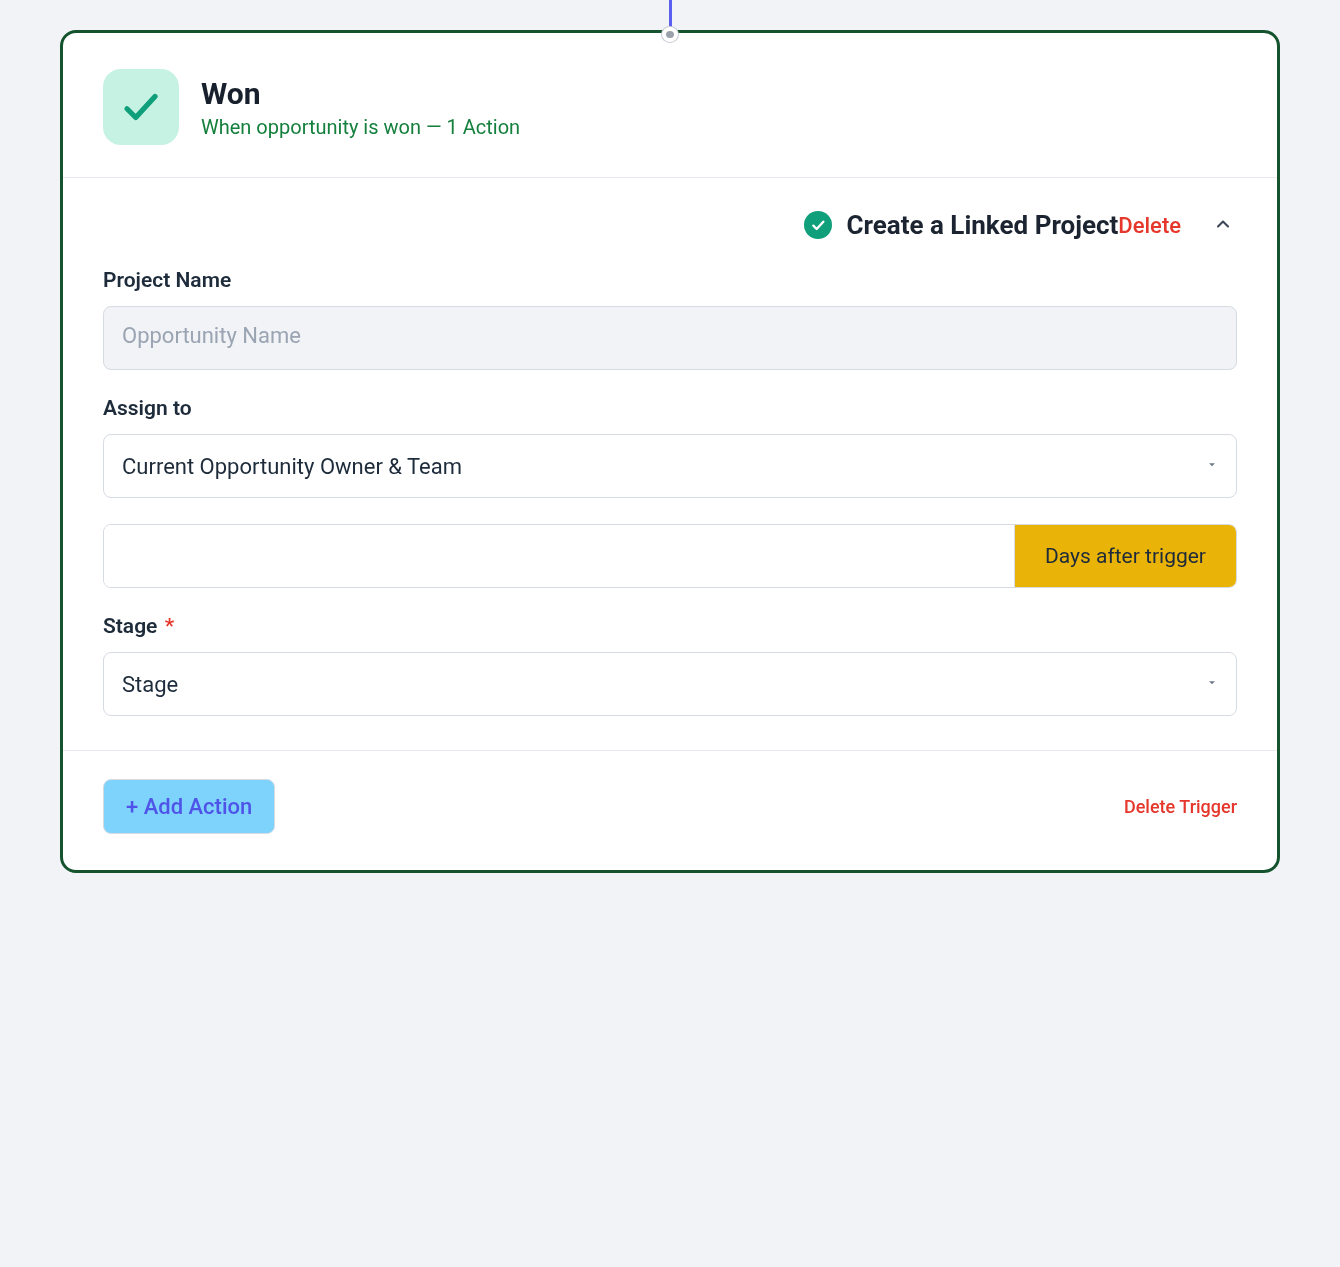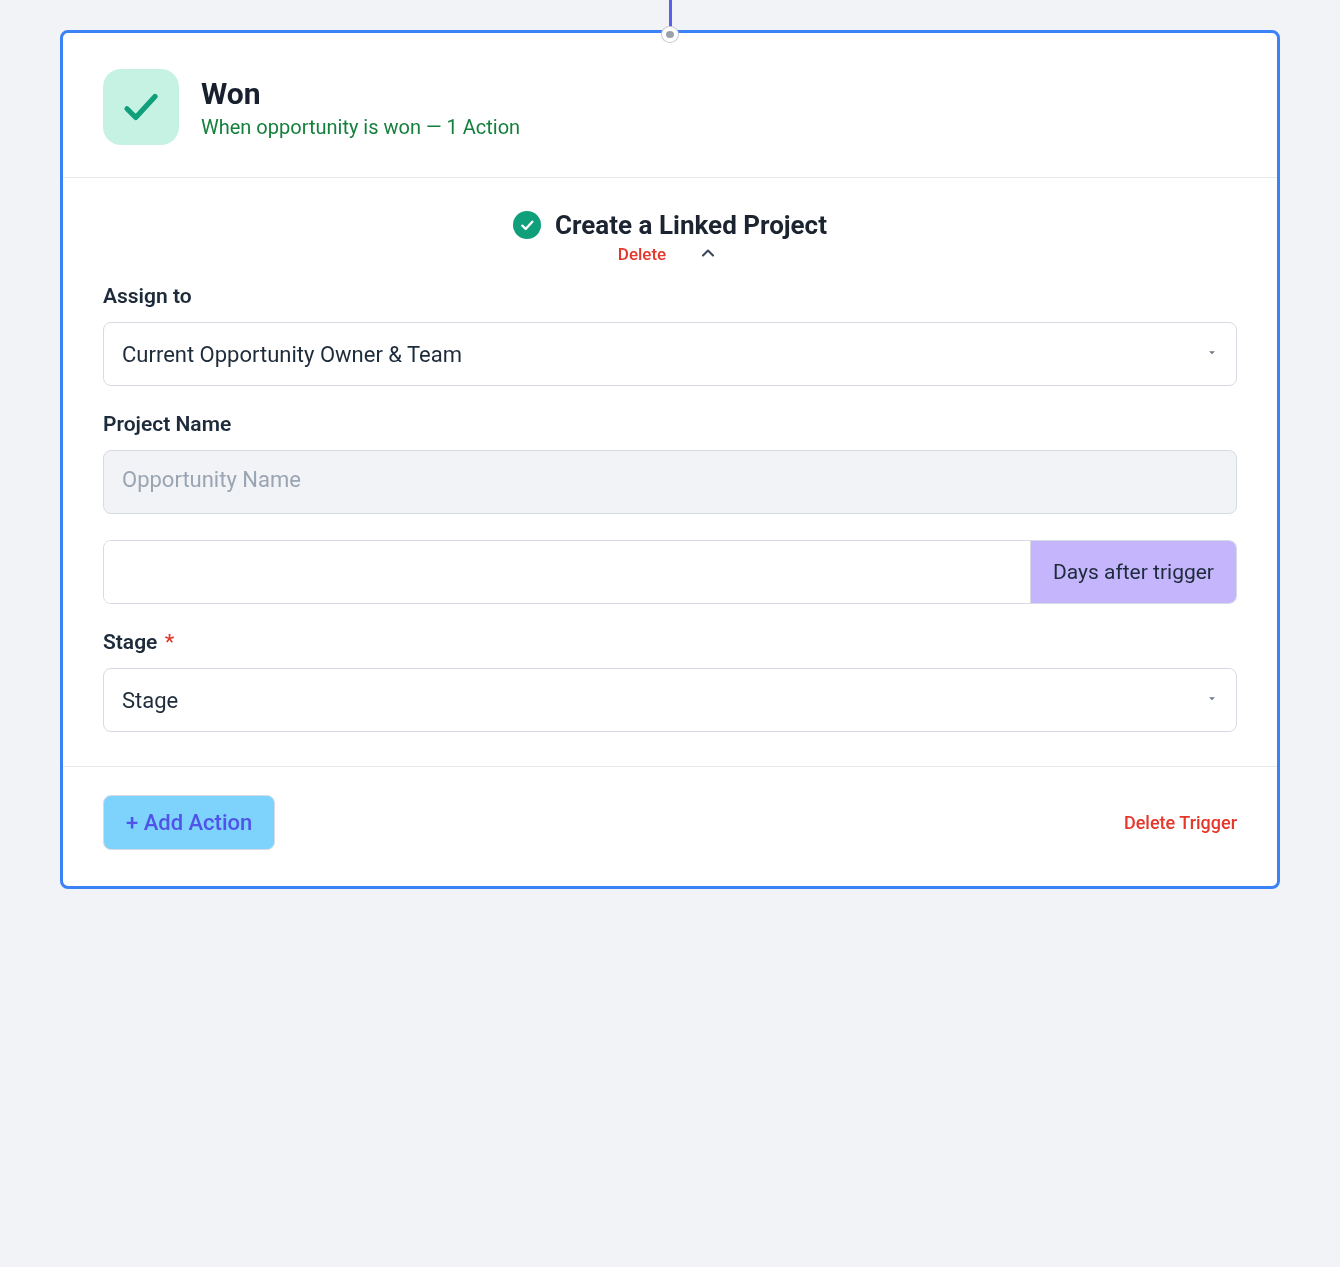--- a/index.html
+++ b/index.html
@@ -35,22 +35,22 @@
   .connector-dot {
     width: 16px;
     height: 16px;
     border-radius: 50%;
     background: #9ba1aa;
     border: 4px solid #fff;
     box-shadow: 0 0 0 1px #c9cdd4;
   }
   .card {
     background: #fff;
-    border: 3px solid #3b82f6;
-    border-radius: 8px;
+    border: 3px solid #14532d;
+    border-radius: 16px;
     overflow: hidden;
     position: relative;
   }
   .card-header {
     display: flex;
     align-items: center;
     padding: 36px 40px 32px 40px;
     border-bottom: 1px solid #e7eaef;
   }
   .header-icon {
@@ -76,22 +76,21 @@
     color: #15803d;
   }
   .action-section {
     padding: 32px 40px 8px 40px;
     border-bottom: 1px solid #e7eaef;
   }
   .action-row {
     display: flex;
     align-items: center;
     justify-content: flex-end;
-    margin-bottom: 16px;
-    flex-direction: column;
+    margin-bottom: 28px;
   }
   .action-left {
     display: flex;
     align-items: center;
     gap: 14px;
   }
   .status-dot {
     width: 28px;
     height: 28px;
     border-radius: 50%;
@@ -106,21 +105,21 @@
     font-weight: 700;
     color: #1b2430;
   }
   .action-right {
     display: flex;
     align-items: center;
     gap: 28px;
   }
   .delete-link {
     color: #e5372b;
-    font-size: 17px;
+    font-size: 22px;
     font-weight: 500;
     cursor: pointer;
     background: none;
     border: none;
     font-family: inherit;
   }
   .collapse-btn {
     width: 28px;
     height: 28px;
     background: none;
@@ -194,23 +193,23 @@
   .addon-wrap input {
     flex: 1;
     border: none;
     font-size: 22px;
     font-family: inherit;
     padding: 16px 18px;
     outline: none;
     color: #1d2b3a;
   }
   .addon-label {
-    background: #c4b5fd;
+    background: #eab308;
     border-left: 1px solid #d6dbe3;
-    padding: 0 22px;
+    padding: 0 30px;
     font-size: 21px;
     color: #1d2b3a;
     display: flex;
     align-items: center;
   }
   .card-footer {
     padding: 28px 40px 36px 40px;
     display: flex;
     align-items: center;
     justify-content: space-between;
@@ -272,42 +271,42 @@
         <div class="action-right">
           <button class="delete-link">Delete</button>
           <button class="collapse-btn">
             <span>
               <svg viewBox="0 0 24 24" fill="none" stroke="currentColor" stroke-width="2.5" stroke-linecap="round" stroke-linejoin="round">
                   <polyline points="6 15 12 9 18 15"></polyline>
                 </svg>
             </span>
           </button>
         </div>
+      </div>
+
+      <div class="form-group">
+        <label class="form-label">Project Name</label>
+        <div class="input-base disabled">Opportunity Name</div>
       </div>
 
       <div class="form-group">
         <label class="form-label">Assign to</label>
         <div class="select-wrap">
           <button class="select-display">
               <span>Current Opportunity Owner &amp; Team</span>
             </button>
           <span class="select-caret">
             <svg viewBox="0 0 24 24" fill="currentColor">
                 <path d="M7 10l5 5 5-5z"></path>
               </svg>
           </span>
         </div>
       </div>
 
       <div class="form-group">
-        <label class="form-label">Project Name</label>
-        <div class="input-base disabled">Opportunity Name</div>
-      </div>
-
-      <div class="form-group">
         <div class="addon-wrap">
           <input type="text" value="" style="">
           <div class="addon-label">Days after trigger</div>
         </div>
       </div>
 
 
       <div class="form-group">
         <label class="form-label"><span>Stage</span> <span class="required">*</span></label>
         <div class="select-wrap">

